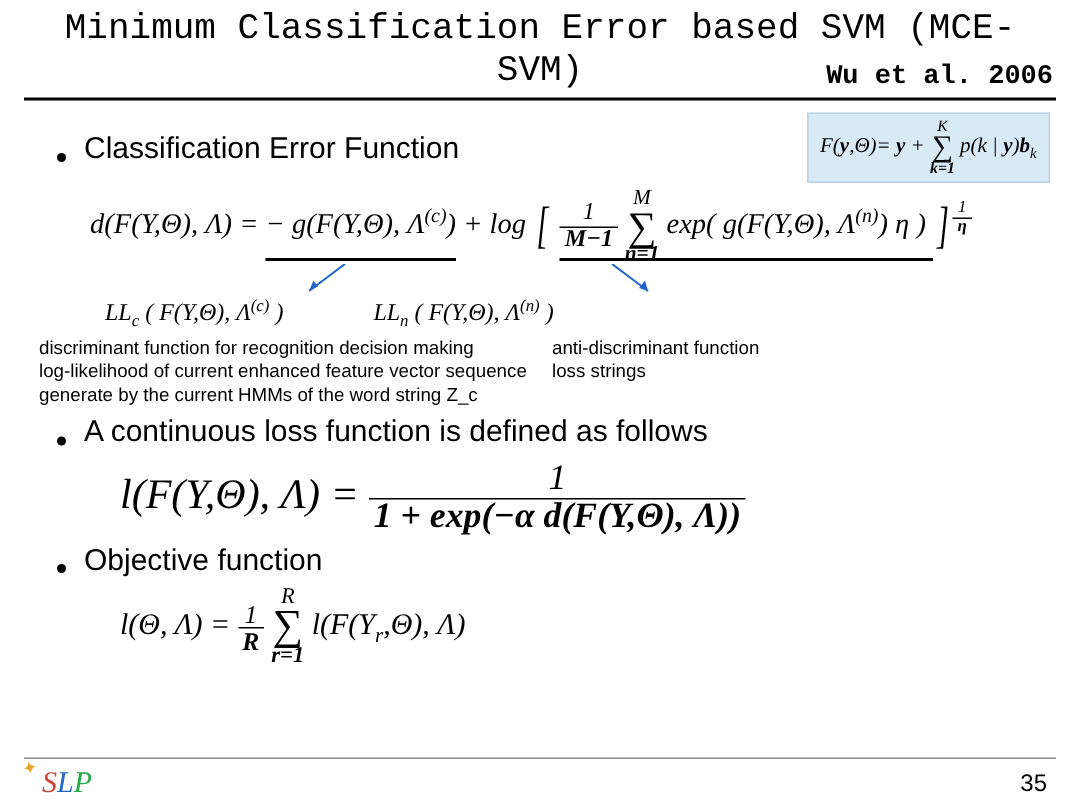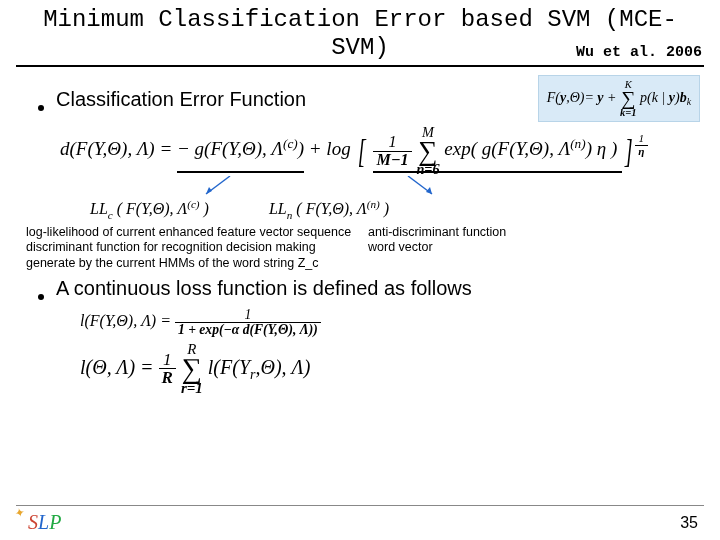--- a/index.html
+++ b/index.html
@@ -20,34 +20,34 @@
   .title {
     font-size: 24px;
     text-align: center;
     line-height: 1.15;
     font-weight: normal;
   }
   .citation {
     position: absolute;
     right: 18px;
     bottom: 0;
-    font-size: 15px;
+    font-size: 18px;
     font-weight: bold;
   }
   .title-rule {
     margin: 4px 16px 0 16px;
     border: none;
     border-top: 2px solid #000;
   }
   .content {
     padding: 8px 20px 0 20px;
   }
   .bullet {
     display: flex;
-    align-items: flex-end;
+    align-items: center;
     font-size: 20px;
     margin: 6px 0 4px 18px;
   }
   .bullet .dot {
     width: 6px; height: 6px; background:#000; border-radius:50%;
     margin: 10px 12px 0 0;
     flex: 0 0 auto;
   }
   .formula-row {
     display: flex;
@@ -83,34 +83,34 @@
   }
   .arrow {
     position: absolute;
     width: 40px;
     height: 20px;
   }
   .arrow svg { width:100%; height:100%; }
   .ll-row {
     display: flex;
     gap: 60px;
-    margin-left: 70px;
+    margin-left: 50px;
     font-family: "Times New Roman", serif;
     font-style: italic;
     font-size: 16px;
   }
   .desc-cols {
     display: flex;
     gap: 10px;
     font-size: 12.5px;
     line-height: 1.25;
     margin: 4px 0 0 6px;
   }
   .desc-cols > div { flex: 1; }
-  .eq-loss { font-size: 16px; margin: 8px 0 6px 60px; }
+  .eq-loss { font-size: 28px; margin: 8px 0 6px 60px; }
   .eq-obj { font-size: 20px; margin: 6px 0 0 60px; }
   .footer-rule {
     position: absolute;
     left: 16px; right: 16px;
     bottom: 34px;
     border: none;
     border-top: 1px solid #888;
   }
   .logo {
     position: absolute;
@@ -183,21 +183,21 @@
     </div>
   </div>
 
   <div class="eq eq-main">
     d(F(Y,Θ), Λ) =
     <span class="underline-seg">− g(F(Y,Θ), Λ<sup>(c)</sup>)</span>
     + log
     <span class="bigbr">[</span>
     <span class="underline-seg">
       <span class="frac"><span class="n">1</span><span class="d">M−1</span></span>
-      <span class="sum"><span class="top">M</span><span class="sig">∑</span><span class="bot">n=6</span></span>
+      <span class="sum"><span class="top">M</span><span class="sig">∑</span><span class="bot">n=1</span></span>
       exp( g(F(Y,Θ), Λ<sup>(n)</sup>) η )
     </span>
     <span class="bigbr">]</span><sup><span class="frac"><span class="n">1</span><span class="d">η</span></span></sup>
   </div>
 
   <div class="arrows">
     <div class="arrow" style="left:40px;">
       <svg viewBox="0 0 40 20">
           <line x1="30" y1="0" x2="6" y2="18" stroke="#26c" stroke-width="1.4"></line>
           <polygon points="6,18 12,15 9,11" fill="#26c"></polygon>
@@ -211,43 +211,47 @@
     </div>
   </div>
 
   <div class="ll-row">
     <div>LL<sub>c</sub> ( F(Y,Θ), Λ<sup>(c)</sup> )</div>
     <div>LL<sub>n</sub> ( F(Y,Θ), Λ<sup>(n)</sup> )</div>
   </div>
 
   <div class="desc-cols">
     <div>
+      <div>discriminant function for recognition decision making</div>
       <div>log-likelihood of current enhanced feature vector sequence</div>
-      <div>discriminant function for recognition decision making</div>
       <div>generate by the current HMMs of the word string Z_c</div>
     </div>
     <div>
       <div>anti-discriminant function</div>
-      <div>word vector</div>
+      <div>loss strings</div>
     </div>
   </div>
 
   <div class="bullet">
     <span class="dot"></span>
     <span>A continuous loss function is defined as follows</span>
   </div>
 
   <div class="eq eq-loss">
     l(F(Y,Θ), Λ) =
     <span class="frac">
       <span class="n">1</span>
       <span class="d">1 + exp(−α d(F(Y,Θ), Λ))</span>
     </span>
   </div>
 
+  <div class="bullet">
+    <span class="dot"></span>
+    <span>Objective function</span>
+  </div>
 
   <div class="eq eq-obj">
     l(Θ, Λ) =
     <span class="frac"><span class="n">1</span><span class="d">R</span></span>
     <span class="sum"><span class="top">R</span><span class="sig">∑</span><span class="bot">r=1</span></span>
     l(F(Y<sub>r</sub>,Θ), Λ)
   </div>
 
 </div>
 

